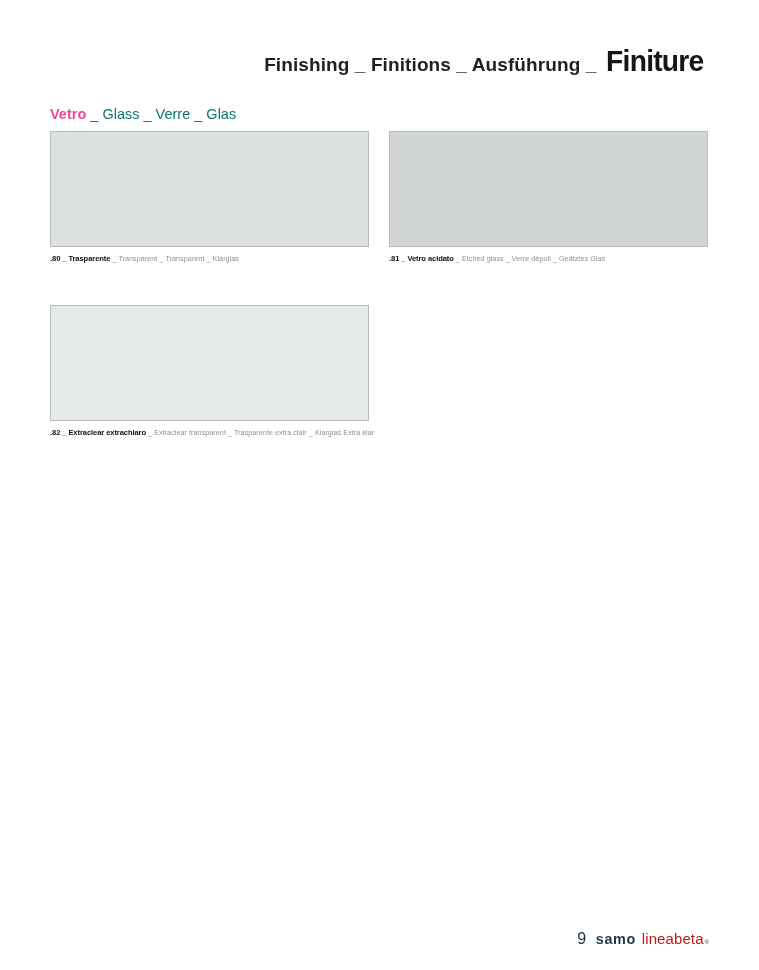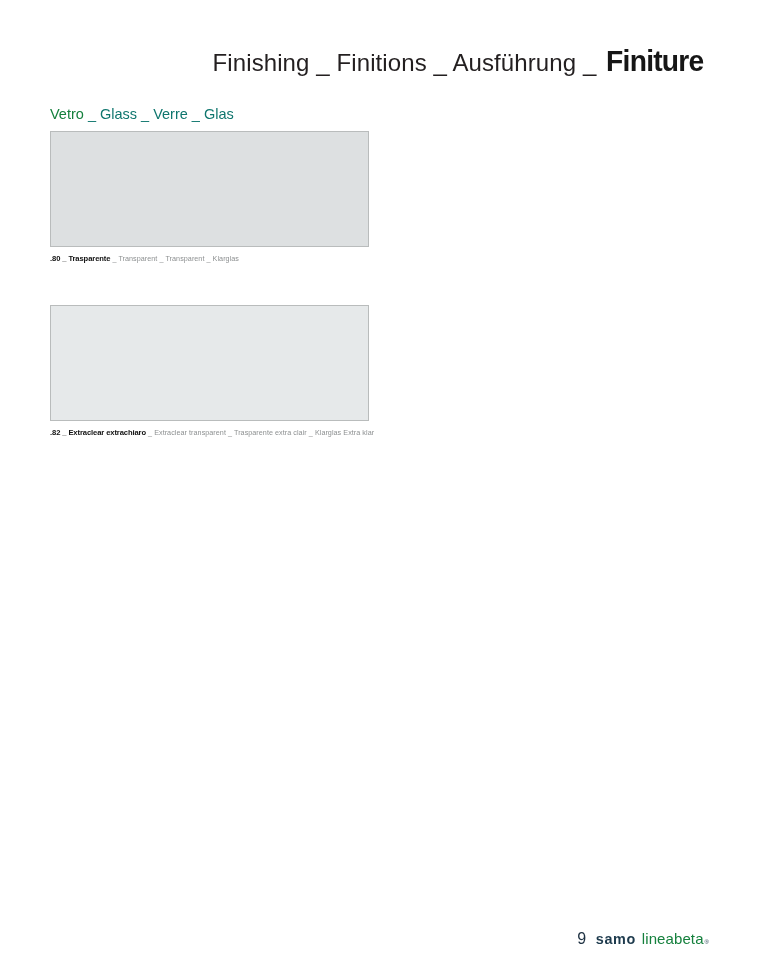--- a/index.html
+++ b/index.html
@@ -24,22 +24,22 @@
   
   .header {
     position: absolute;
     top: 44px;
     right: 52px;
     display: flex;
     align-items: baseline;
     white-space: nowrap;
   }
   .header-langs {
-    font-size: 24px;
-    font-weight: 400;
+    font-size: 19px;
+    font-weight: 700;
     color: #231f20;
     letter-spacing: 0.1px;
   }
   .header-main {
     font-size: 30px;
     font-weight: bold;
     color: #161616;
     letter-spacing: -0.8px;
     margin-left: 7px;
     transform: scaleX(0.94);
@@ -49,22 +49,22 @@
   
   .section-title {
     position: absolute;
     top: 106px;
     left: 50px;
     font-size: 14.5px;
     color: #231f20;
     white-space: nowrap;
   }
   .section-title .st-main {
-    font-weight: normal;
-    color: #15803d;
+    font-weight: bold;
+    color: #ec4899;
     text-align: center;
   }
   .section-title .st-rest {
     font-weight: 400;
     color: #0f766e;
   }
 
   
   .grid {
     position: absolute;
@@ -126,21 +126,21 @@
     font-size: 15px;
     font-weight: bold;
     color: #1d3a4d;
     letter-spacing: 0.6px;
     transform: scaleX(0.96);
     transform-origin: left baseline;
   }
   .brand-lineabeta {
     font-size: 15px;
     font-weight: 400;
-    color: #15803d;
+    color: #b91c1c;
     margin-left: 5px;
     letter-spacing: 0.1px;
   }
   .brand-tm {
     font-size: 6px;
     color: #1d3a4d;
     vertical-align: super;
     margin-left: 1px;
   }
 </style>
@@ -164,20 +164,27 @@
     <div class="grid-row">
 
       <div class="cell">
         <div class="swatch" style="background:#dde0e1"></div>
         <div class="caption">
           <span class="cap-code">.80 _ Trasparente</span>
           <span class="cap-tr">_ Transparent _ Transparent _ Klarglas</span>
         </div>
       </div>
 
+      <div class="cell">
+        <div class="swatch" style="background:#d0d4d3"></div>
+        <div class="caption">
+          <span class="cap-code">.81 _ Vetro acidato</span>
+          <span class="cap-tr">_ Etched glass _ Verre dépoli _ Geätztes Glas</span>
+        </div>
+      </div>
 
     </div>
 
     <div class="grid-row">
 
       <div class="cell">
         <div class="swatch" style="background:#e6e9ea"></div>
         <div class="caption">
           <span class="cap-code">.82 _ Extraclear extrachiaro</span>
           <span class="cap-tr">_ Extraclear transparent _ Trasparente extra clair _ Klarglas Extra klar</span>

